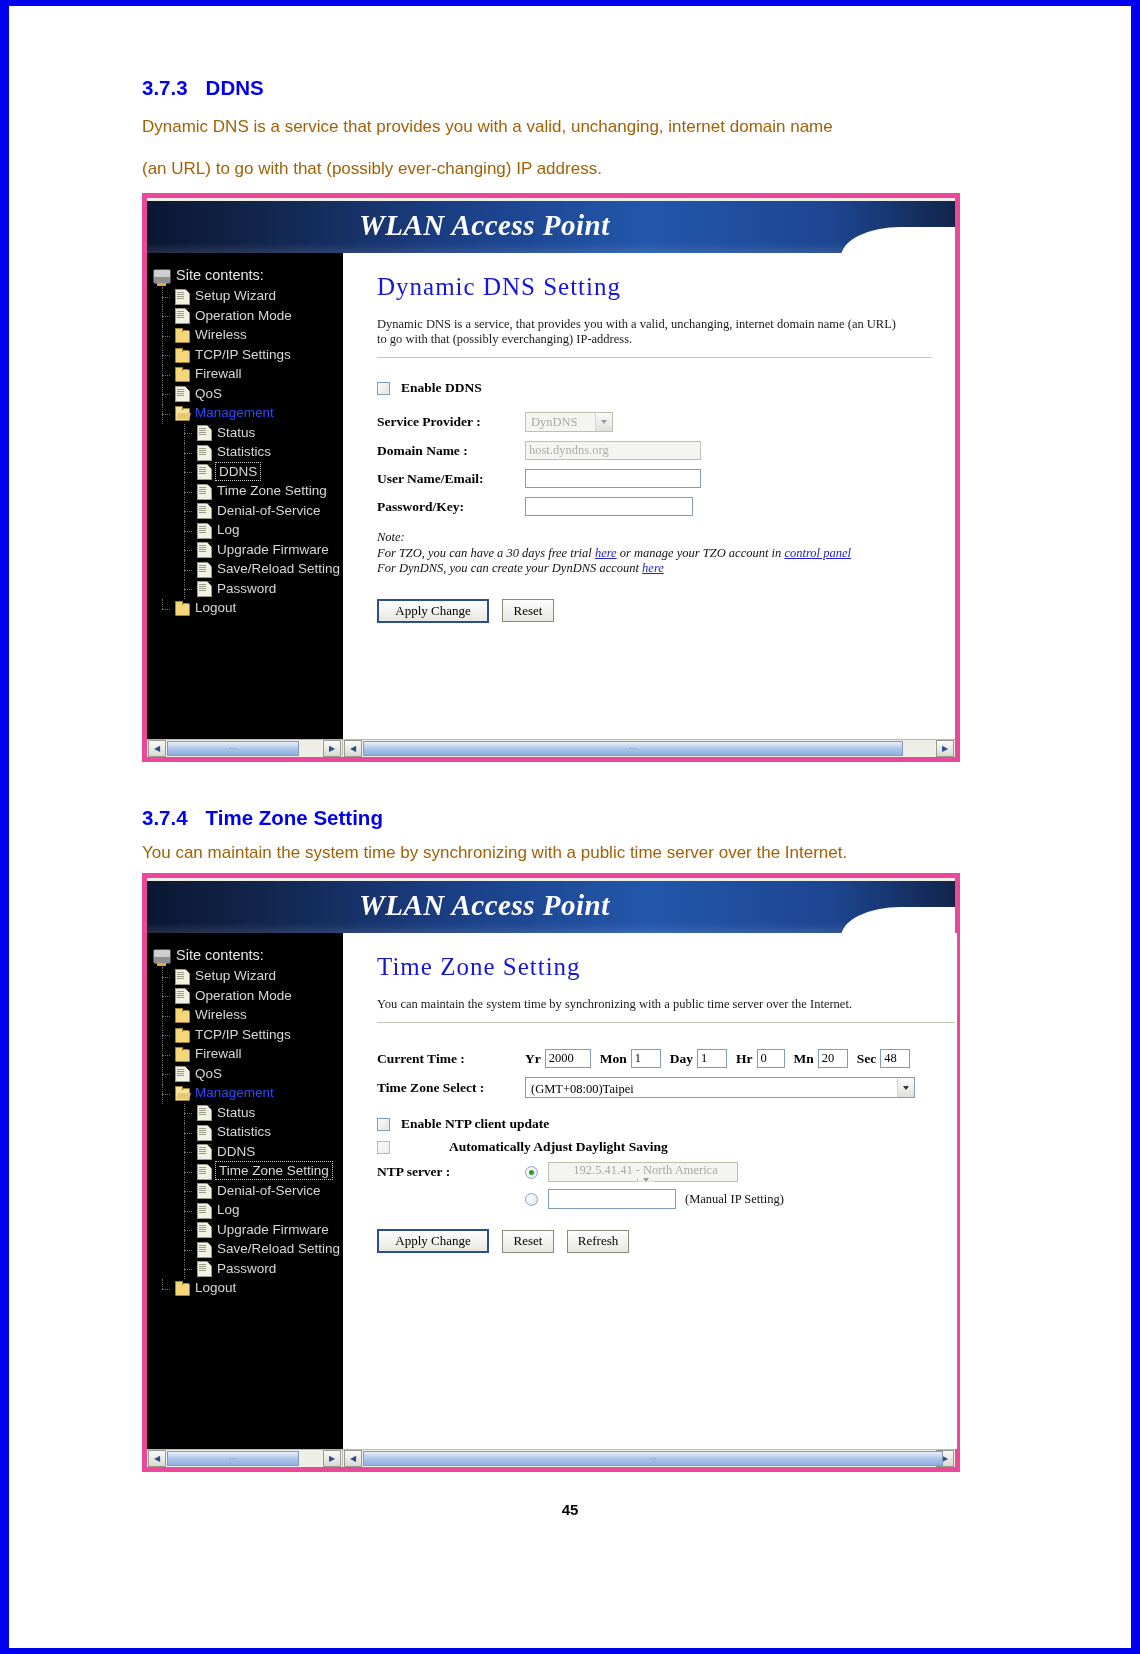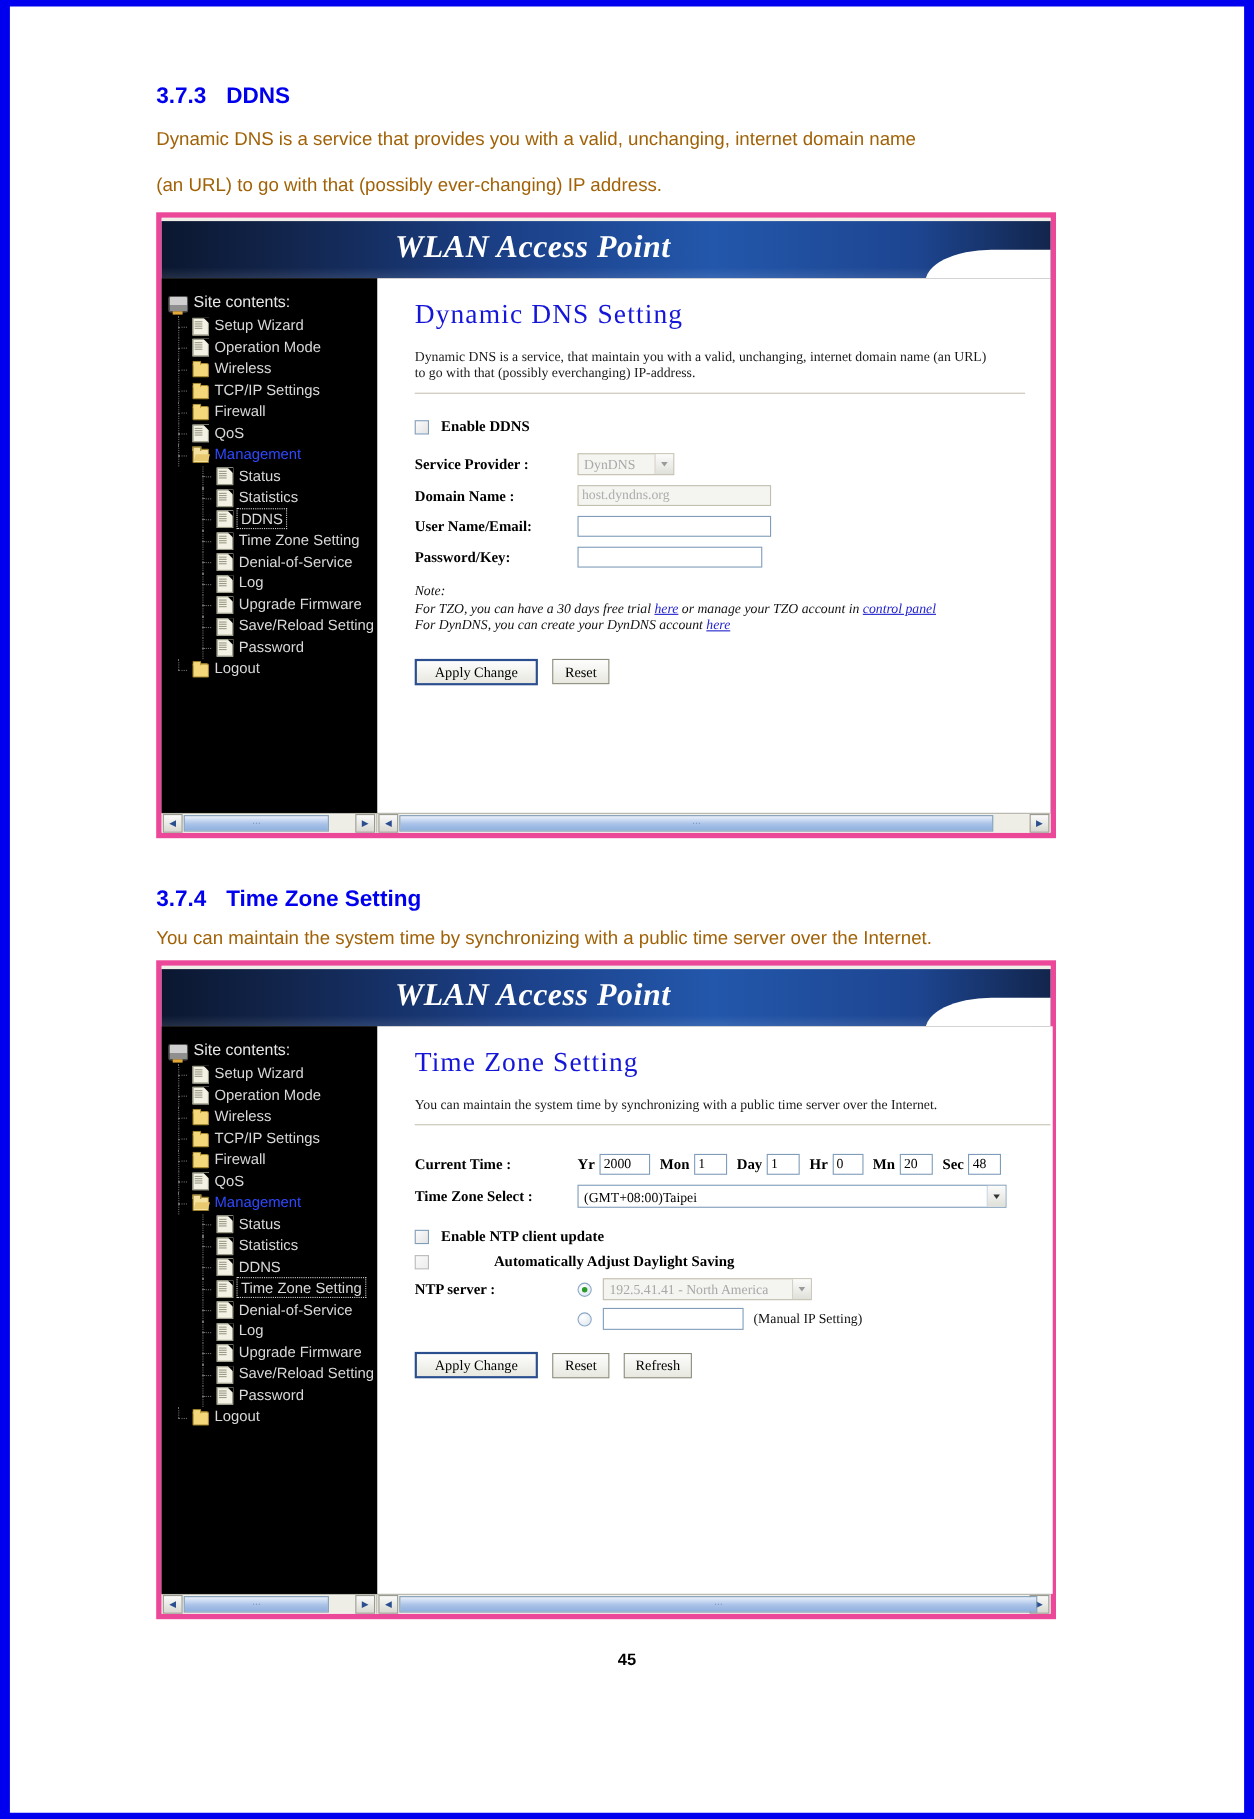--- a/index.html
+++ b/index.html
@@ -101,21 +101,21 @@
     right: -6px;
     bottom: -26px;
     width: 120px;
     height: 52px;
     background: #ffffff;
     border-top-left-radius: 60px 30px;
   }
   .shot-body {
     position: relative;
     display: flex;
-    background: #404040;
+    background: #ef4444;
   }
   
   .sidebar {
     width: 196px;
     background: #000000;
     position: relative;
     padding: 12px 0 0 0;
     flex: none;
     font-family: "Liberation Sans", sans-serif;
   }
@@ -555,21 +555,21 @@
                   <span class="ico folder"></span>
                   <span class="lbl">Logout</span>
                 </div>
               </div>
           </div>
         </div>
 
         <div class="pane">
           <div class="pane-title">Dynamic DNS  Setting</div>
           <div class="pane-desc">
-            <div>Dynamic DNS is a service, that maintain you with a valid, unchanging, internet domain name (an URL)</div>
+            <div>Dynamic DNS is a service, that provides you with a valid, unchanging, internet domain name (an URL)</div>
             <div>to go with that (possibly everchanging) IP-address.</div>
           </div>
           <div class="hr"></div>
 
           <div class="form-area">
             <div class="frow" style="margin-bottom:16px;">
               <span class="chk"></span>
               <span class="chk-label">Enable DDNS</span>
             </div>
 
@@ -782,21 +782,21 @@
             </div>
 
             <div class="frow" style="margin-bottom:7px;gap:48px;">
               <span class="chk grey"></span>
               <span class="chk-label">Automatically Adjust Daylight Saving</span>
             </div>
 
             <div class="frow" style="margin-bottom:7px;">
               <span class="flabel">NTP server :</span>
               <span class="radio checked"></span>
-              <span class="sel" style="width:190px;">
+              <span class="sel" style="width:190px;flex-direction:column;">
                 <span>192.5.41.41 - North America</span>
                 <span class="arrow-box">
                     <span class="caret"></span>
                   </span>
               </span>
             </div>
 
             <div class="frow">
               <span class="flabel"></span>
               <span class="radio"></span>

